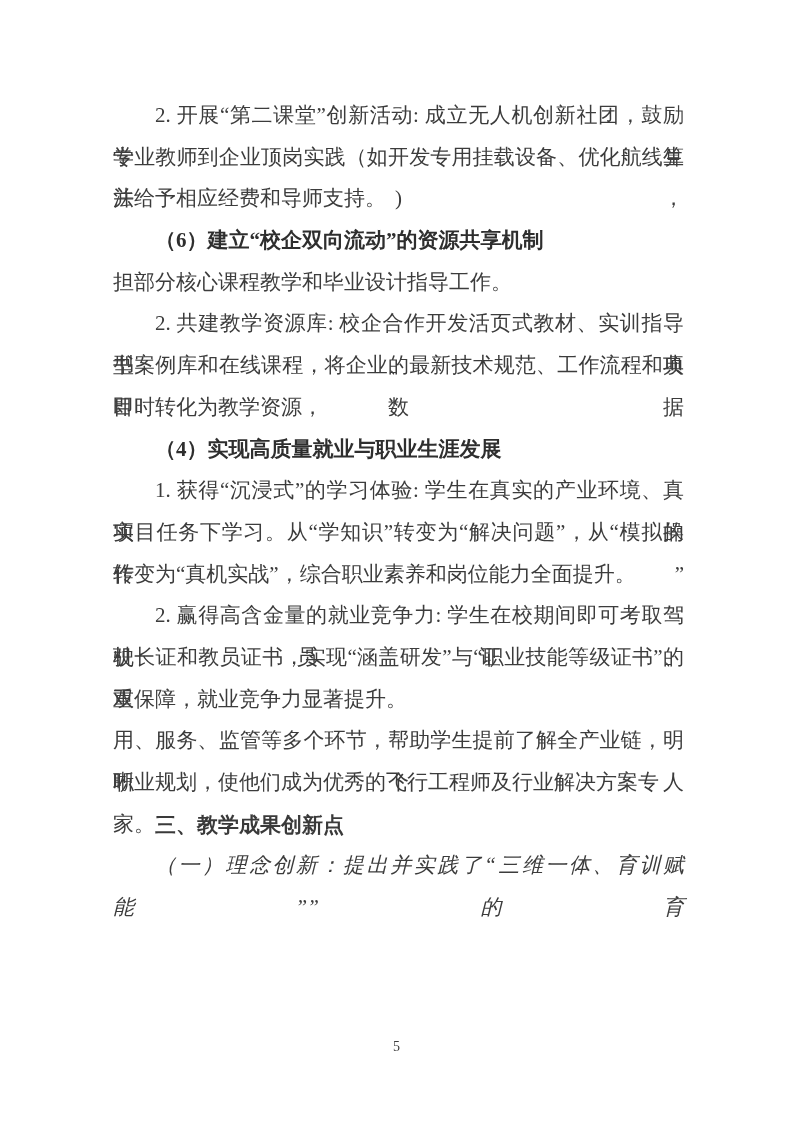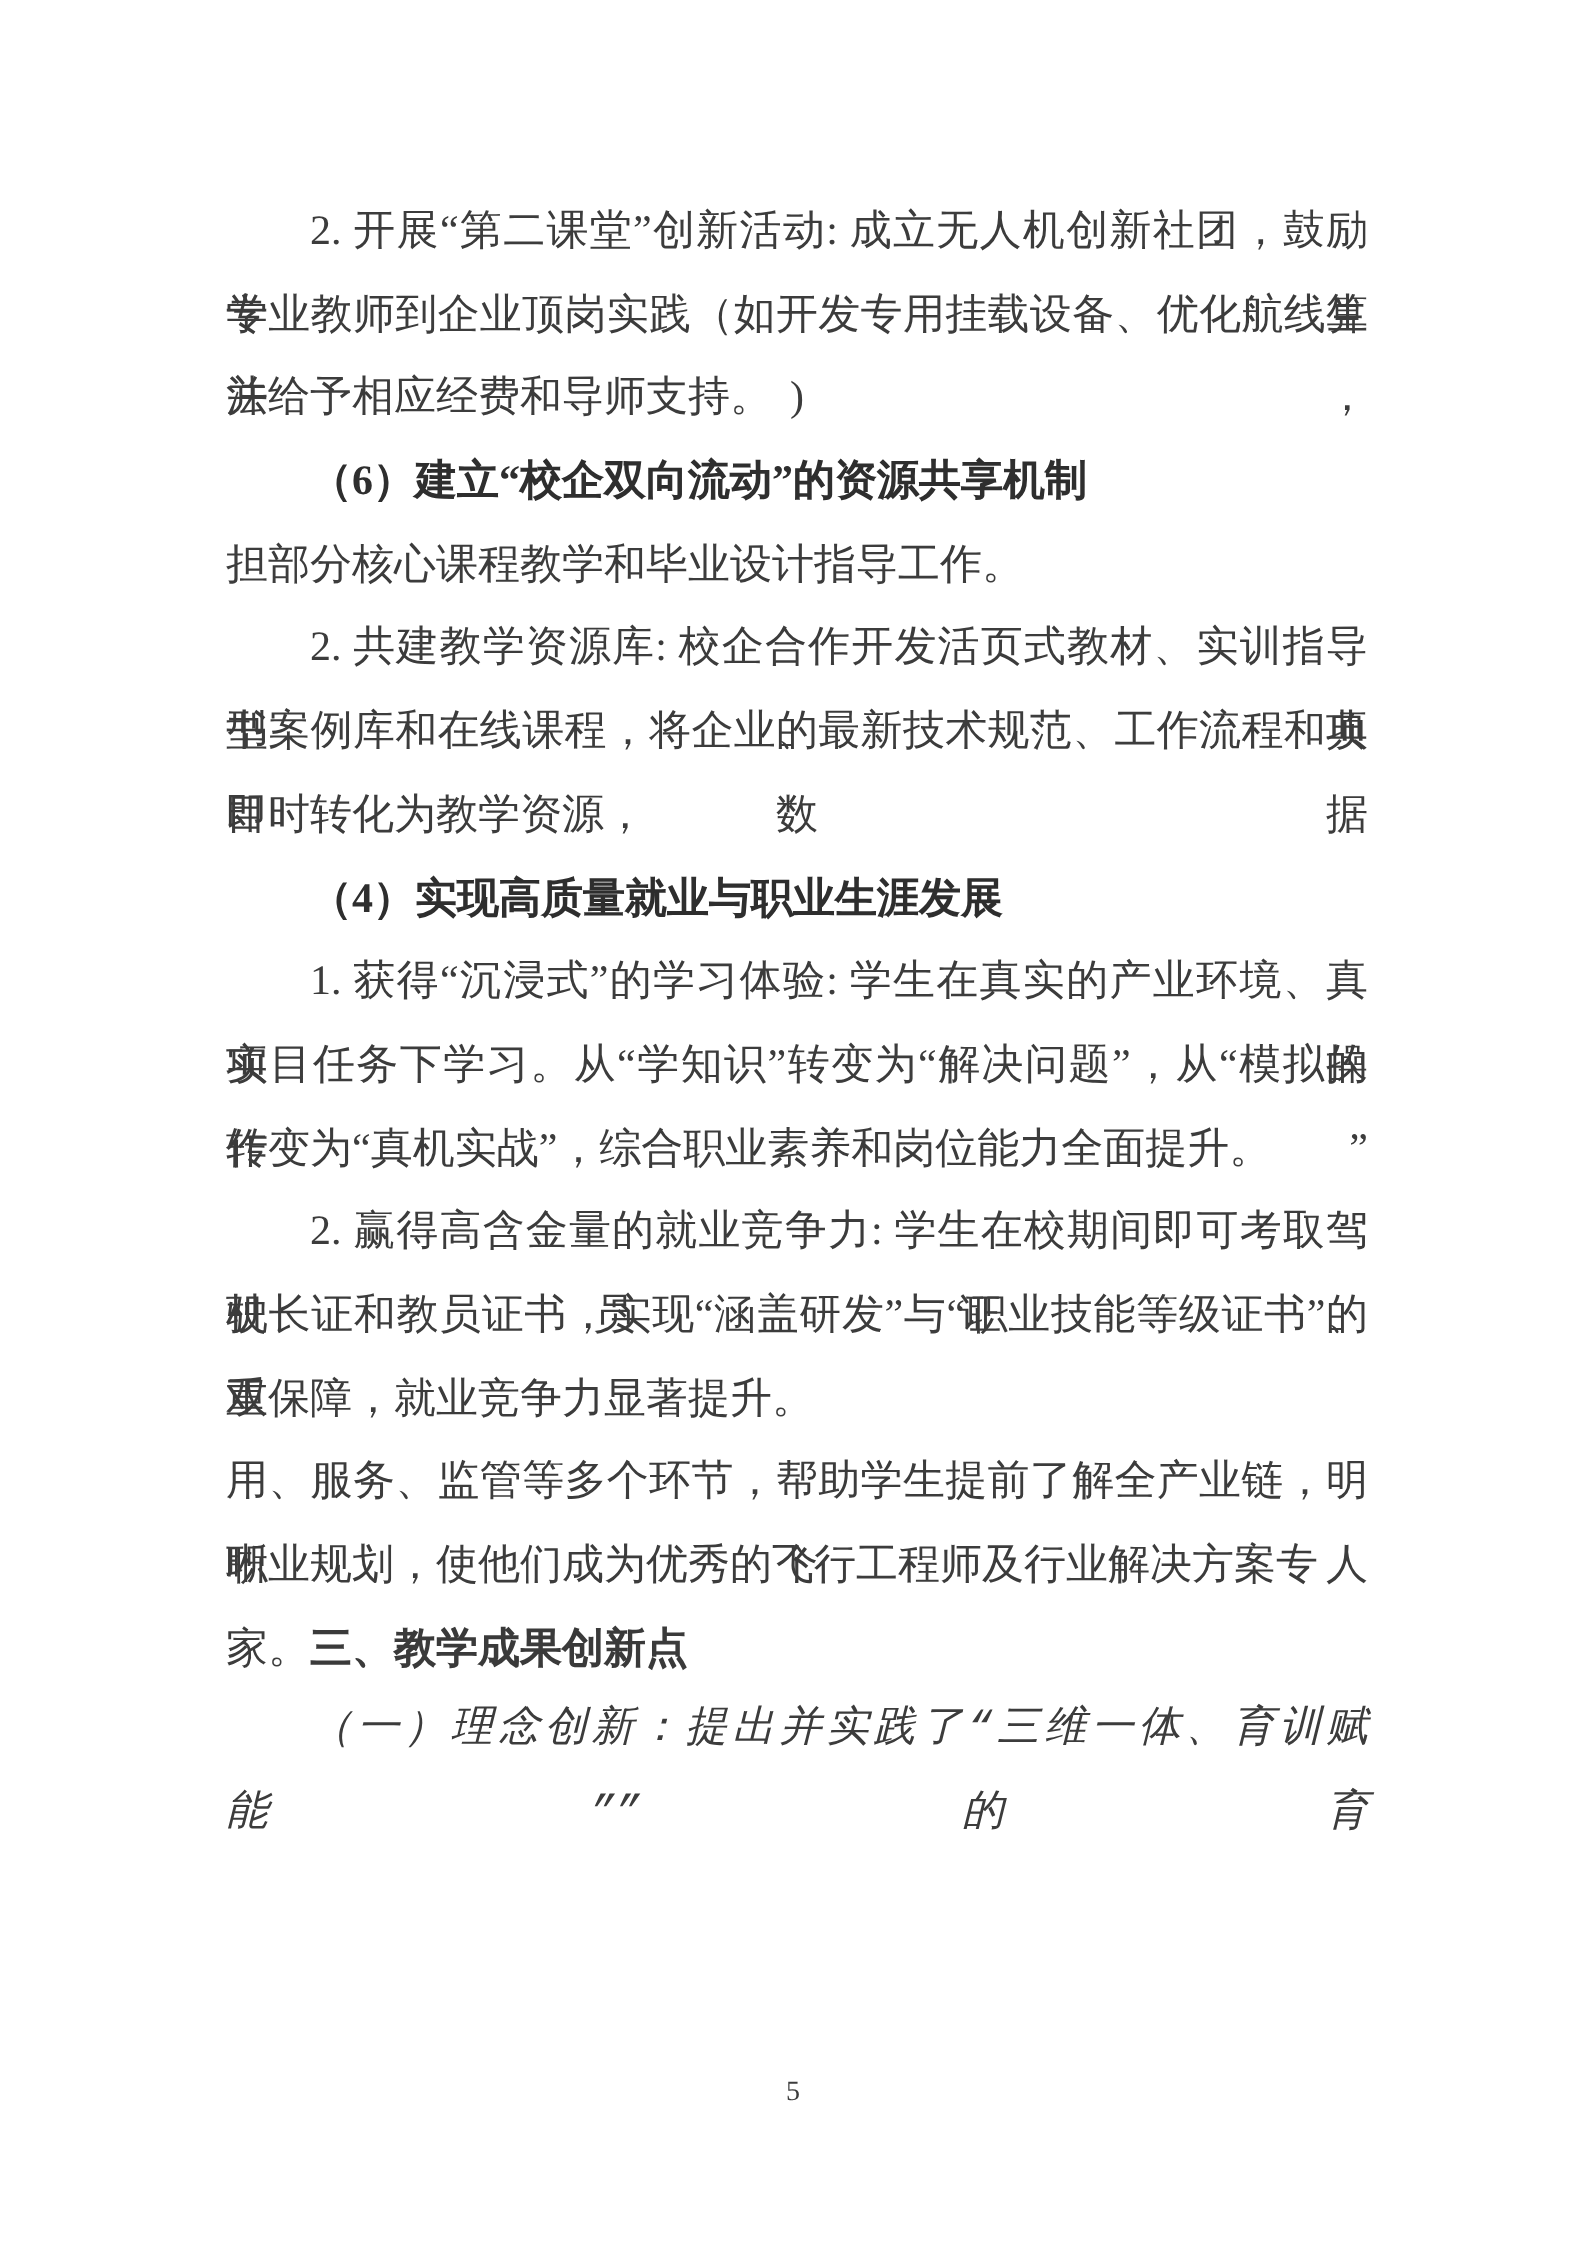--- a/index.html
+++ b/index.html
@@ -46,21 +46,21 @@
     font-family: "Liberation Serif", "DejaVu Serif", serif;
     font-weight: 700;
     color: #2e2e2e;
   }
   .line.sans-heading {
     font-family: "Liberation Sans", "DejaVu Sans", sans-serif;
     font-weight: 600;
     color: #3a3a3a;
   }
   .line.kai-italic {
-    font-family: Liberation Mono, monospace;
+    font-family: Liberation Serif, serif;
     font-style: italic;
     color: #3c3c3c;
   }
   .footer {
     position: absolute;
     top: 1038px;
     left: 0;
     width: 100%;
     height: 18px;
     line-height: 18px;

